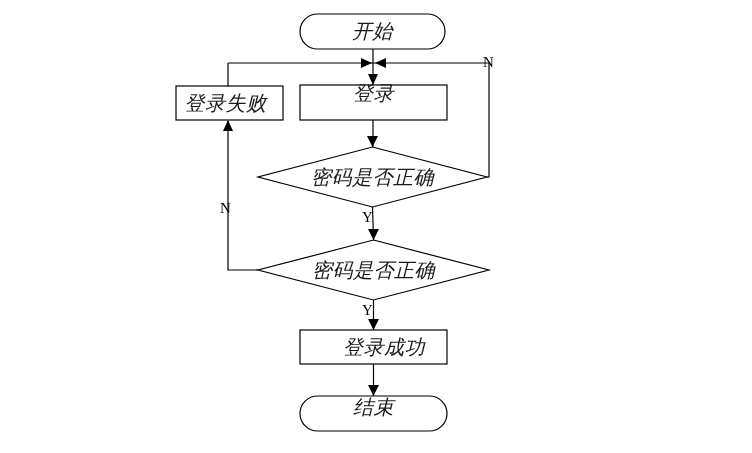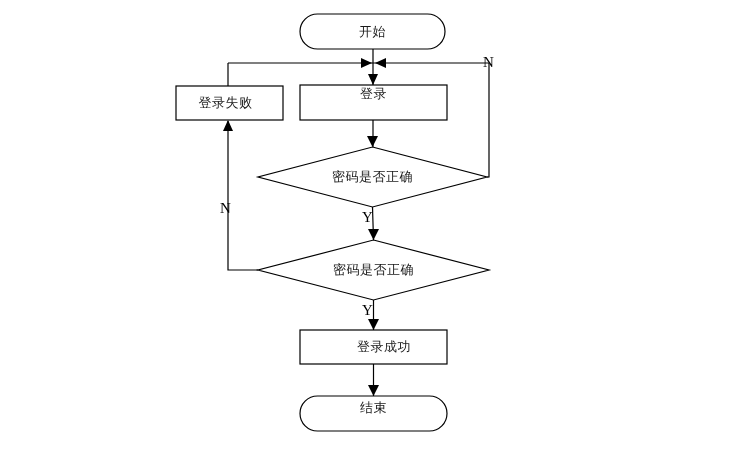--- a/index.html
+++ b/index.html
@@ -35,25 +35,26 @@
   .arrowhead {
     fill: #000000;
     stroke: none;
   }
   .node-label {
     position: absolute;
     display: flex;
     align-items: center;
     justify-content: center;
     font-family: "Liberation Serif", "DejaVu Serif", serif;
-    font-size: 13px;
+    font-size: 20px;
     color: #1a1a1a;
     letter-spacing: 0.5px;
     white-space: nowrap;
     pointer-events: none;
+    font-style: italic;
   }
   .edge-label {
     position: absolute;
     font-family: "Liberation Serif", "DejaVu Serif", serif;
     font-size: 15px;
     color: #000000;
     white-space: nowrap;
   }
 </style>
 </head>

